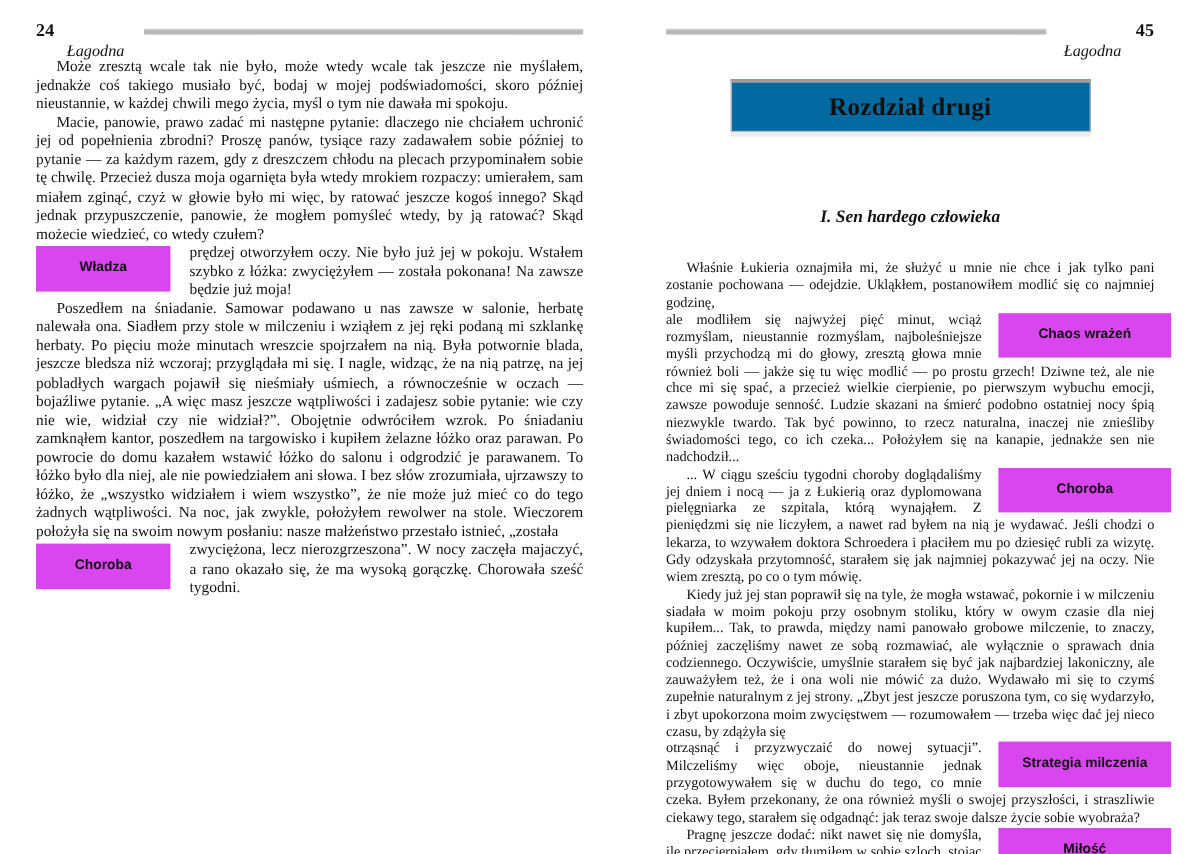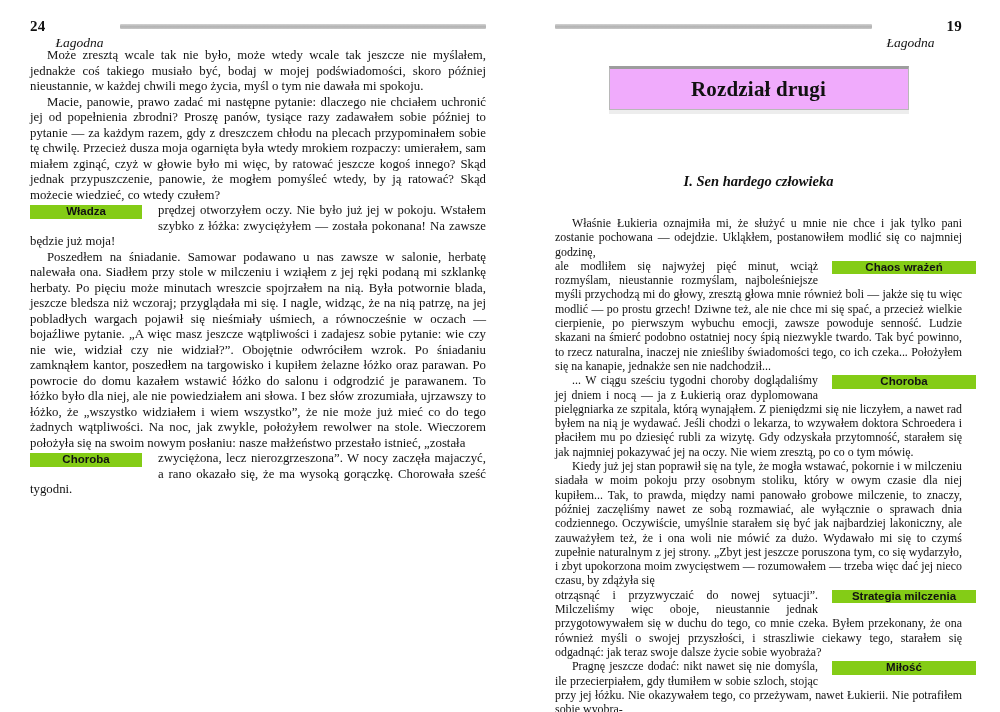--- a/index.html
+++ b/index.html
@@ -26,21 +26,21 @@
   .rule {
     flex: 1; height: 5px; border-radius: 1px;
     background: linear-gradient(to bottom, #d2d2d2 0%, #b2b2b2 55%, #c8c8c8 100%);
   }
   .page-left .rule { margin-left: 16px; }
 
   
   .chapter-box {
     width: 298px; height: 40px;
     margin: 32px auto 0 auto;
-    background: #f0abfc;
+    background: #0369a1;
     border: 1px solid #b8b8b8;
     border-top: 3px solid #9d9d9d;
     box-shadow: 0 4px 0 rgba(0,0,0,0.07);
     display: flex; align-items: center; justify-content: center;
   }
   .chapter-title { font-weight: bold; font-size: 21px; letter-spacing: 0.2px; }
 
   .section-heading {
     margin-top: 63px;
     text-align: center;
@@ -55,28 +55,28 @@
     margin: 0;
     text-align: justify;
     text-justify: inter-word;
   }
   .page-left  .par { font-size: 12.8px; line-height: 15.5px; }
   .page-right .par { font-size: 11.9px; line-height: 14.3px; }
   .par.indent { text-indent: 17px; }
 
   
   .margin-box {
-    background: #84cc16;
+    background: #d946ef;
     font-family: "Liberation Sans", sans-serif;
     font-weight: bold;
     font-size: 11.5px;
     line-height: 13.5px;
     text-align: center;
     box-sizing: border-box;
-    padding: 0 4px;
+    padding: 12px 4px;
     text-indent: 0;
   }
   .margin-box.left  { float: left;  width: 112px; margin: 2px 16px 2px 0; }
   .margin-box.right { float: right; width: 144px; margin: 2px -14px 2px 14px; }
 </style>
 </head>
 <body>
 
 <div class="spread">
 
@@ -92,21 +92,21 @@
         <p class="par"><span class="margin-box left">Władza</span><span>prędzej otworzyłem oczy. Nie było już jej w pokoju. Wstałem szybko z łóżka: zwyciężyłem — została pokonana! Na zawsze będzie już moja!</span></p>
         <p class="par indent"><span>Poszedłem na śniadanie. Samowar podawano u nas zawsze w salonie, herbatę nalewała ona. Siadłem przy stole w milczeniu i wziąłem z jej ręki podaną mi szklankę herbaty. Po pięciu może minutach wreszcie spojrzałem na nią. Była potwornie blada, jeszcze bledsza niż wczoraj; przyglądała mi się. I nagle, widząc, że na nią patrzę, na jej pobladłych wargach pojawił się nieśmiały uśmiech, a równocześnie w oczach — bojaźliwe pytanie. „A więc masz jeszcze wątpliwości i zadajesz sobie pytanie: wie czy nie wie, widział czy nie widział?”. Obojętnie odwróciłem wzrok. Po śniadaniu zamknąłem kantor, poszedłem na targowisko i kupiłem żelazne łóżko oraz parawan. Po powrocie do domu kazałem wstawić łóżko do salonu i odgrodzić je parawanem. To łóżko było dla niej, ale nie powiedziałem ani słowa. I bez słów zrozumiała, ujrzawszy to łóżko, że „wszystko widziałem i wiem wszystko”, że nie może już mieć co do tego żadnych wątpliwości. Na noc, jak zwykle, położyłem rewolwer na stole. Wieczorem położyła się na swoim nowym posłaniu: nasze małżeństwo przestało istnieć, „została</span></p>
         <p class="par"><span class="margin-box left">Choroba</span><span>zwyciężona, lecz nierozgrzeszona”. W nocy zaczęła majaczyć, a rano okazało się, że ma wysoką gorączkę. Chorowała sześć tygodni.</span></p>
       </div>
   </div>
 
   <div class="page page-right">
     <div class="page-header">
       <div class="rule"></div>
       <span class="runtitle">Łagodna</span>
-      <span class="pgnum">19</span>
+      <span class="pgnum">45</span>
     </div>
     <div class="chapter-box">
       <span class="chapter-title">Rozdział drugi</span>
     </div>
     <div class="section-heading">I. Sen hardego człowieka</div>
     <div class="page-body" id="right-body">
         <p class="par indent"><span>Właśnie Łukieria oznajmiła mi, że służyć u mnie nie chce i jak tylko pani zostanie pochowana — odejdzie. Ukląkłem, postanowiłem modlić się co najmniej godzinę,</span></p>
         <p class="par"><span class="margin-box right">Chaos wrażeń</span><span>ale modliłem się najwyżej pięć minut, wciąż rozmyślam, nieustannie rozmyślam, najboleśniejsze myśli przychodzą mi do głowy, zresztą głowa mnie również boli — jakże się tu więc modlić — po prostu grzech! Dziwne też, ale nie chce mi się spać, a przecież wielkie cierpienie, po pierwszym wybuchu emocji, zawsze powoduje senność. Ludzie skazani na śmierć podobno ostatniej nocy śpią niezwykle twardo. Tak być powinno, to rzecz naturalna, inaczej nie znieśliby świadomości tego, co ich czeka... Położyłem się na kanapie, jednakże sen nie nadchodził...</span></p>
         <p class="par indent"><span class="margin-box right">Choroba</span><span>... W ciągu sześciu tygodni choroby doglądaliśmy jej dniem i nocą — ja z Łukierią oraz dyplomowana pielęgniarka ze szpitala, którą wynająłem. Z pieniędzmi się nie liczyłem, a nawet rad byłem na nią je wydawać. Jeśli chodzi o lekarza, to wzywałem doktora Schroedera i płaciłem mu po dziesięć rubli za wizytę. Gdy odzyskała przytomność, starałem się jak najmniej pokazywać jej na oczy. Nie wiem zresztą, po co o tym mówię.</span></p>
         <p class="par indent"><span>Kiedy już jej stan poprawił się na tyle, że mogła wstawać, pokornie i w milczeniu siadała w moim pokoju przy osobnym stoliku, który w owym czasie dla niej kupiłem... Tak, to prawda, między nami panowało grobowe milczenie, to znaczy, później zaczęliśmy nawet ze sobą rozmawiać, ale wyłącznie o sprawach dnia codziennego. Oczywiście, umyślnie starałem się być jak najbardziej lakoniczny, ale zauważyłem też, że i ona woli nie mówić za dużo. Wydawało mi się to czymś zupełnie naturalnym z jej strony. „Zbyt jest jeszcze poruszona tym, co się wydarzyło, i zbyt upokorzona moim zwycięstwem — rozumowałem — trzeba więc dać jej nieco czasu, by zdążyła się</span></p>

